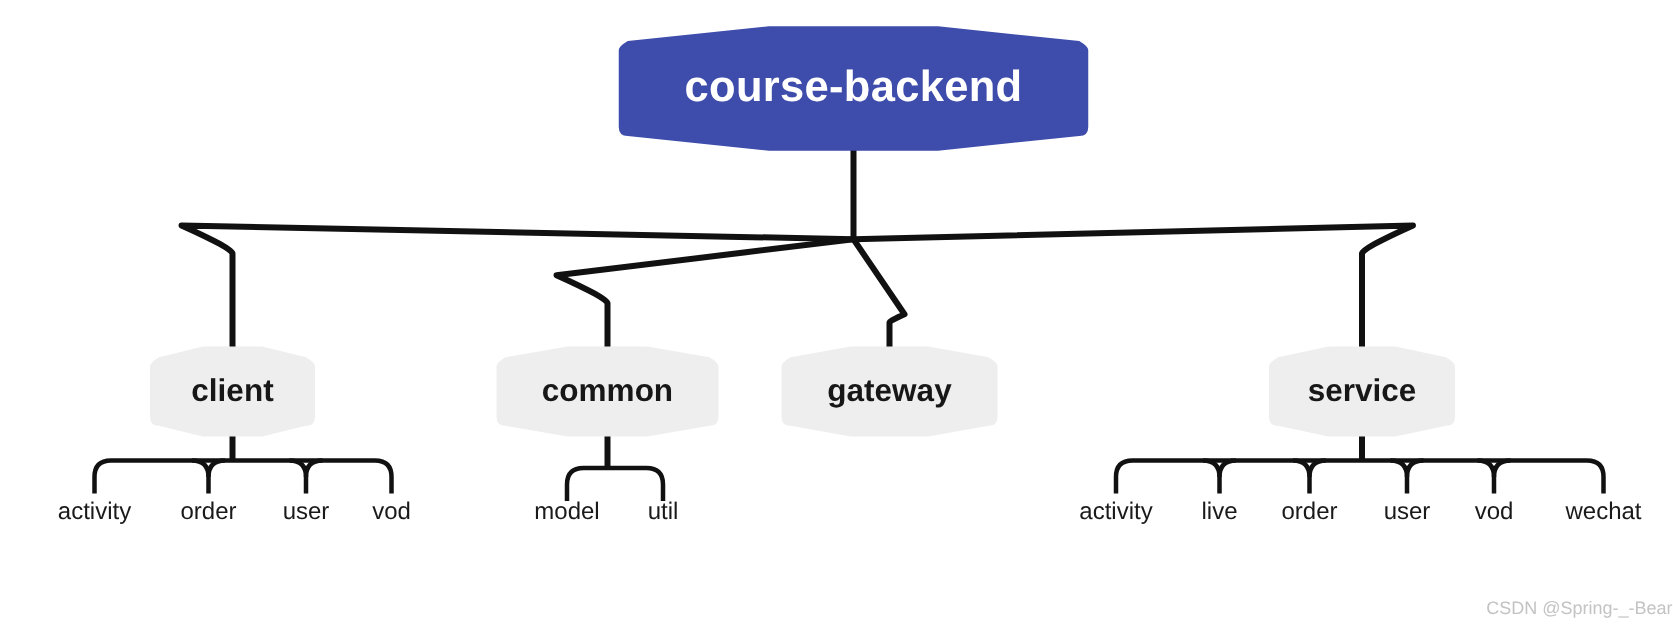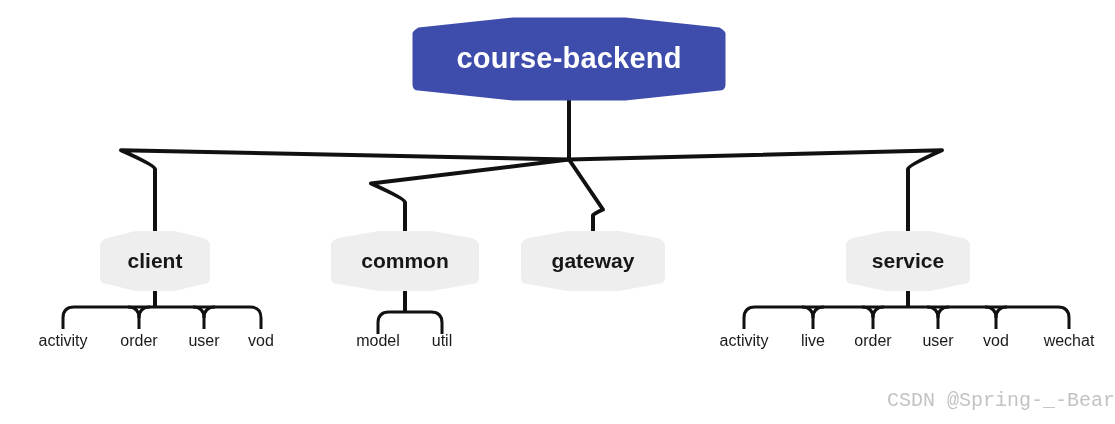--- a/index.html
+++ b/index.html
@@ -70,22 +70,22 @@
     font-size: 16px;
     font-weight: normal;
     text-anchor: middle;
     dominant-baseline: middle;
   }
   .watermark {
     position: absolute;
     right: 16px;
     bottom: 12px;
     color: #c3c3c3;
-    font-family: Liberation Mono, monospace;
-    font-size: 20px;
+    font-family: Liberation Sans, sans-serif;
+    font-size: 12px;
     white-space: nowrap;
     user-select: none;
   }
 </style>
 </head>
 <body>
 
 <div id="diagram-root">
   <svg id="tree-svg" viewBox="0 0 1115 424">
     <g id="edges-layer">

